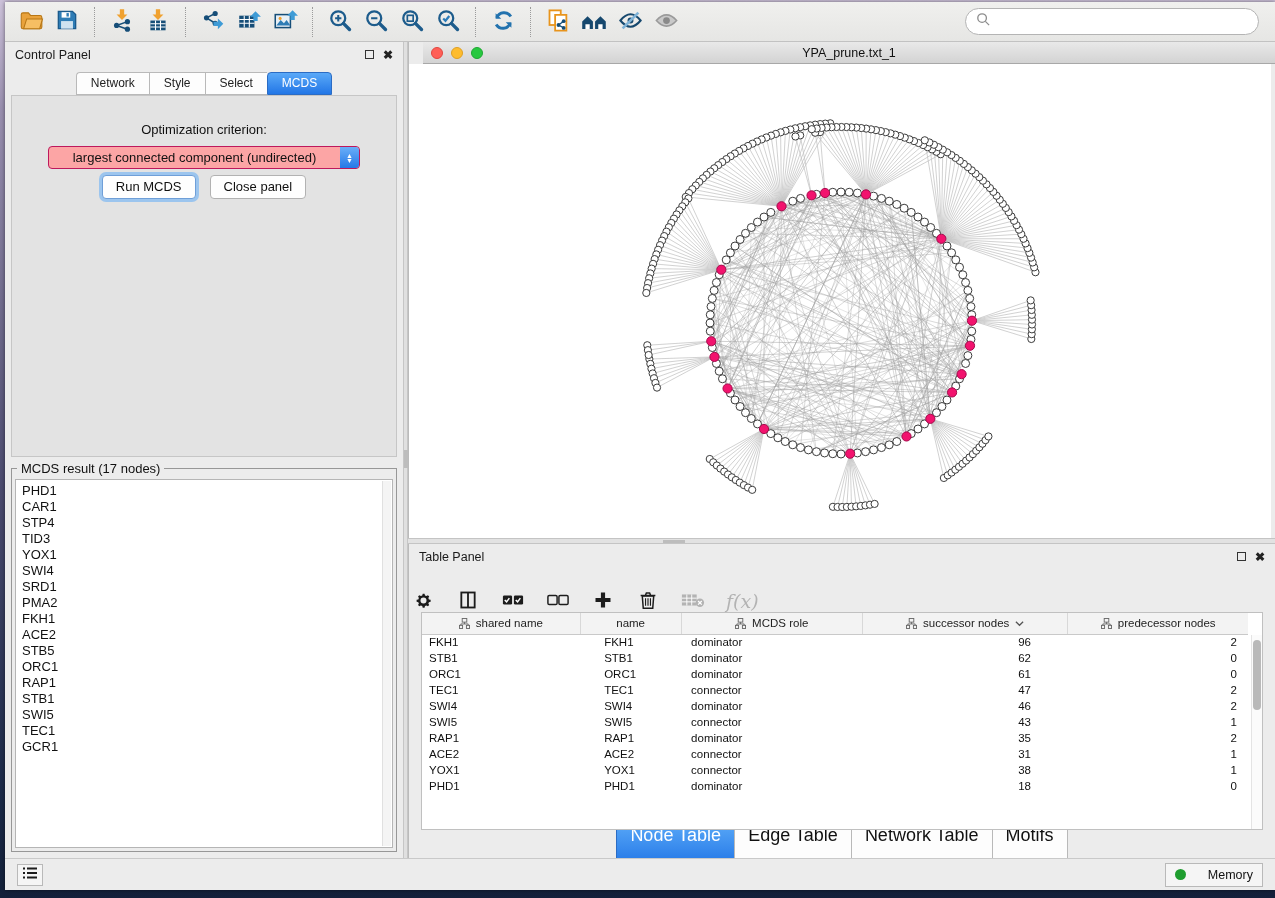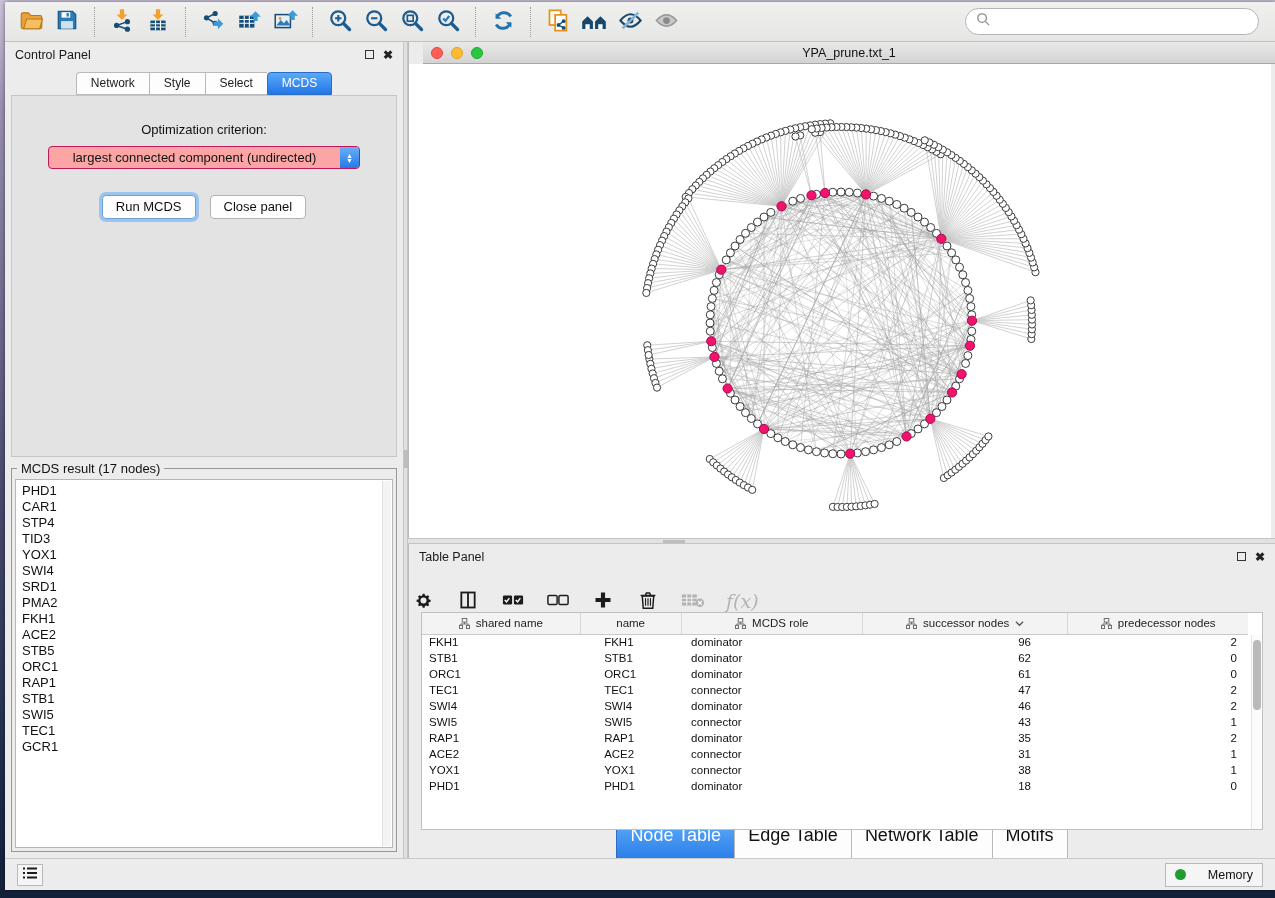--- a/index.html
+++ b/index.html
@@ -34,21 +34,21 @@
   .tab { font-size:12px; padding:3px 14px 4px; background:#fdfdfd; border:1px solid #b9b9b9; border-right:none; color:#222; cursor:default; }
   .tab:first-child { border-radius:4px 0 0 0; }
   .tab:last-child { border-right:1px solid #b9b9b9; border-radius:0 4px 0 0; }
   .tab.sel { background:linear-gradient(#5aa9f8,#2276e6); color:#fff; border-color:#2b6cc4; border-radius:4px 4px 0 0; }
   .cbody { flex:1; display:flex; flex-direction:column; padding:0 6px 6px; min-height:0; }
   .cinner { background:#e3e3e3; border:1px solid #c6c6c6; height:362px; flex:0 0 362px; text-align:center; padding-top:26px; }
   .optlabel { font-size:13px; color:#111; margin-bottom:9px; }
   .combo { width:312px; height:23px; margin:0 auto; background:#fca5a5; border:1px solid #be185d; border-radius:4px; display:flex; align-items:center; overflow:hidden; }
   .combo .val { flex:1; text-align:center; font-size:13px; color:#111; white-space:nowrap; }
   .combo .step { width:19px; height:23px; background:linear-gradient(#6db1f9,#2276e6); border-radius:0 4px 4px 0; display:flex; flex-direction:column; align-items:center; justify-content:center; color:#fff; font-size:7px; line-height:5px; }
-  .btnrow { margin-top:26px; display:flex; justify-content:center; gap:14px; }
+  .btnrow { margin-top:6px; display:flex; justify-content:center; gap:14px; }
   .pbtn { font-size:13px; padding:3px 13px 4px; background:#fefefe; border:1px solid #b2b2b2; border-radius:4px; color:#111; cursor:default; }
   .pbtn.focus { box-shadow:0 0 0 3px #9cc5ee; border-color:#6f9fd8; }
   .fieldset { flex:1; margin-top:11px; border:1px solid #979797; position:relative; padding:10px 3px 3px; min-height:0; }
   .fieldset .legend { position:absolute; top:-8px; left:5px; background:#ececec; padding:0 4px; font-size:13px; color:#111; }
   .mcds-list { background:#fff; border:1px solid #b5b5b5; height:100%; position:relative; overflow:hidden; padding:3px 0 0 6px; }
   .mcds-list .row { font-size:13px; line-height:16px; color:#111; }
   .list-track { position:absolute; top:1px; right:1px; bottom:1px; width:9px; background:#f4f4f4; border-left:1px solid #e0e0e0; }
 
   
   .rcol { flex:1; display:flex; flex-direction:column; min-width:0; }

